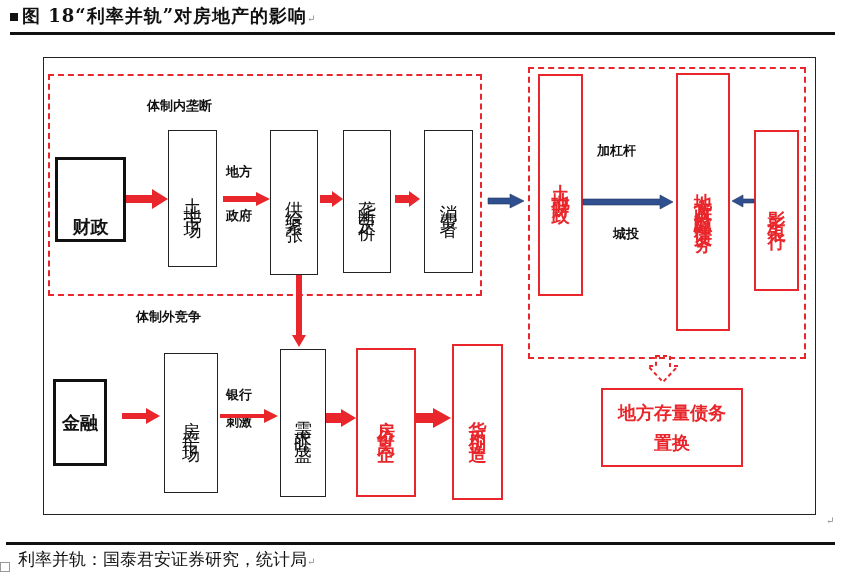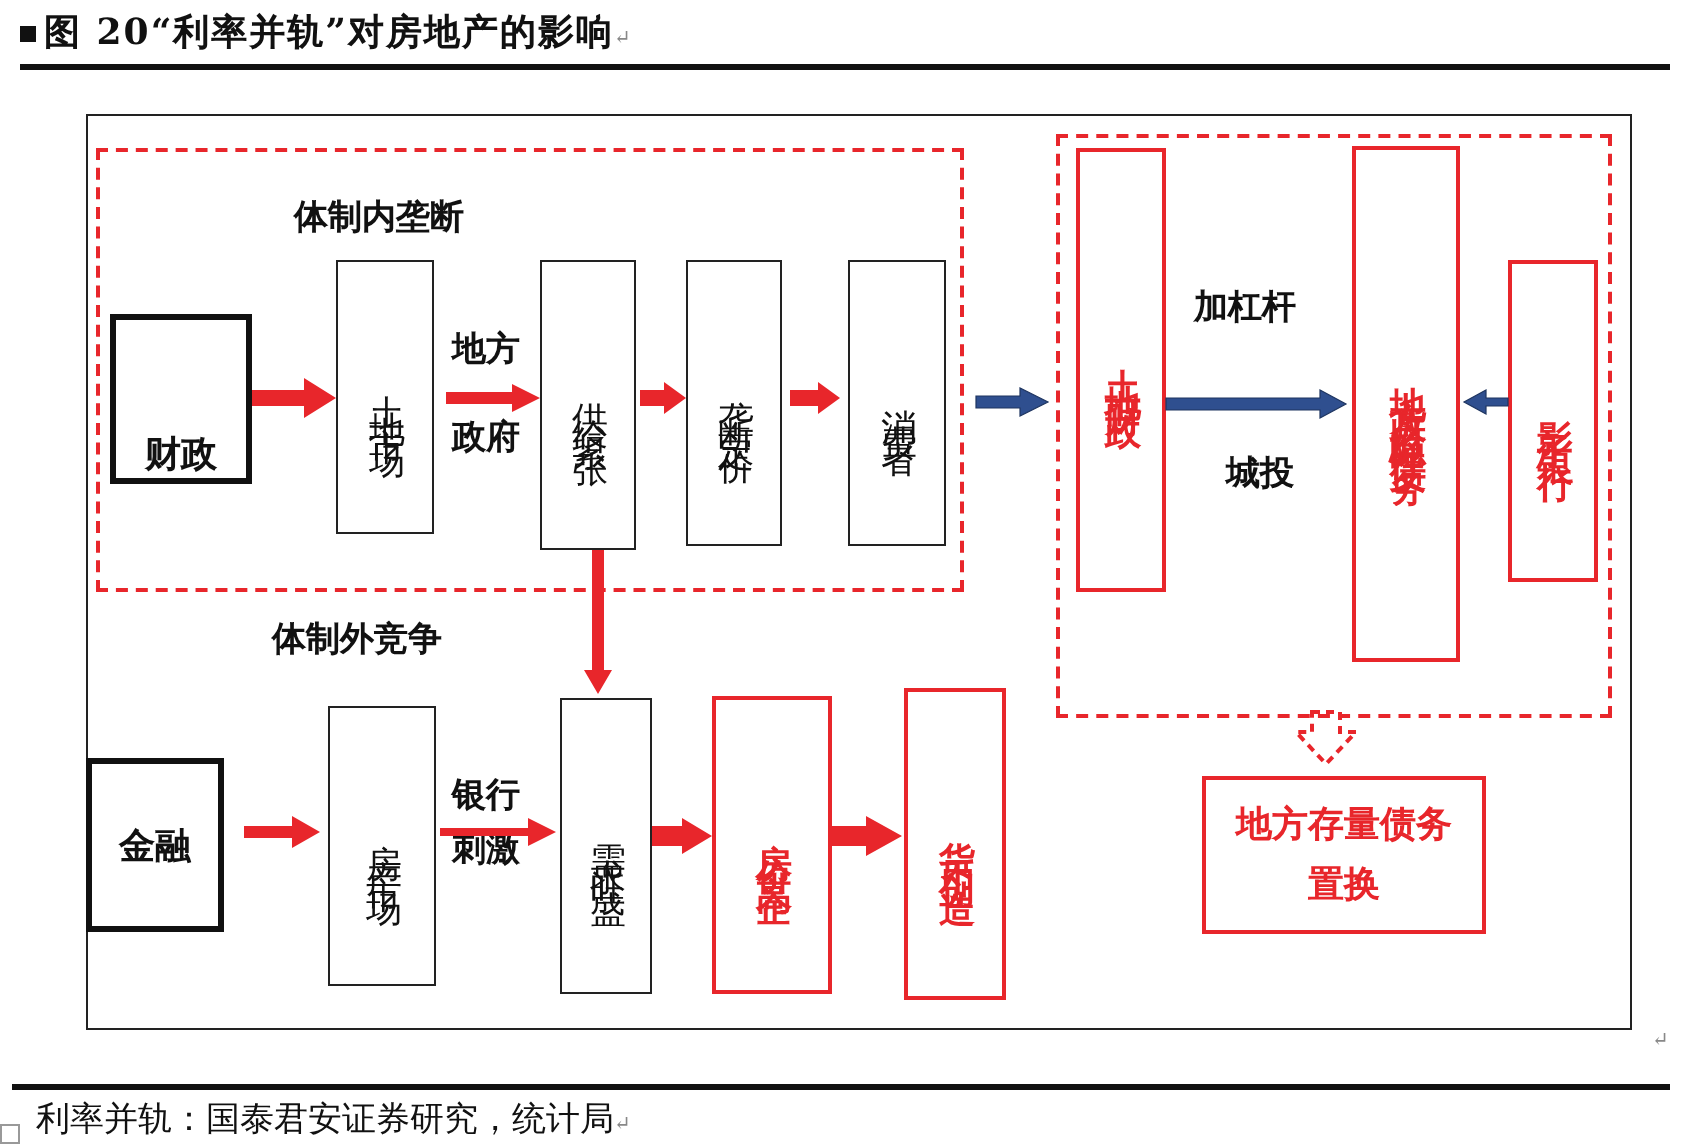--- a/index.html
+++ b/index.html
@@ -14,28 +14,28 @@
     .source { left: 18px; top: 548px; font-size: 17px; white-space: nowrap; }
     .corner-mark { left: 0; top: 562px; width: 8px; height: 8px; border: 1px solid #999; font-size: 7px; }
     .pilcrow-r { left: 826px; top: 515px; font-size: 10px; color: #888; }
     .frame { left: 43px; top: 57px; width: 773px; height: 458px; border: 1px solid #222; box-sizing: border-box; }
     .dash { border: 2px dashed #e8262b; box-sizing: border-box; }
     .box { border: 1px solid #222; background: #fff; box-sizing: border-box; display: flex;
            align-items: center; justify-content: center; text-align: center; }
     .box.thick { border: 3px solid #111; font-weight: bold; font-size: 18px; }
     .box.red { border: 2px solid #e8262b; color: #e8262b; font-weight: bold; }
     .vtext { writing-mode: vertical-rl; text-orientation: upright; letter-spacing: 8px; font-size: 18px; }
-    .lbl { font-weight: bold; font-size: 17px; white-space: nowrap; }
+    .lbl { font-weight: bold; font-size: 13px; white-space: nowrap; }
     svg.arrows { position: absolute; left: 0; top: 0; width: 842px; height: 572px; pointer-events: none; }
   </style>
 </head>
 <body>
 
 <div class="abs title">
-  <span class="sq"></span><span>图 20“利率并轨”对房地产的影响</span><span class="pil">↵</span>
+  <span class="sq"></span><span>图 18“利率并轨”对房地产的影响</span><span class="pil">↵</span>
 </div>
 <div class="abs rule-top"></div>
 
 <div class="abs frame"></div>
 
 <div class="abs dash" style="left:48px;top:74px;width:434px;height:222px;"></div>
 <div class="abs dash" style="left:528px;top:67px;width:278px;height:292px;"></div>
 
 <div class="abs lbl" style="left:147px;top:97px;">体制内垄断</div>
 <div class="abs lbl" style="left:136px;top:308px;">体制外竞争</div>
@@ -51,21 +51,21 @@
 <div class="abs box" style="left:270px;top:130px;width:48px;height:145px;">
   <span class="vtext">供给紧张</span>
 </div>
 <div class="abs box" style="left:343px;top:130px;width:48px;height:143px;">
   <span class="vtext">垄断定价</span>
 </div>
 <div class="abs box" style="left:424px;top:130px;width:49px;height:143px;">
   <span class="vtext">消费者</span>
 </div>
 
-<div class="abs box thick" style="left:43px;top:379px;width:69px;height:87px;">
+<div class="abs box thick" style="left:53px;top:379px;width:54px;height:87px;">
   <span>金融</span>
 </div>
 <div class="abs box" style="left:164px;top:353px;width:54px;height:140px;">
   <span class="vtext">房产市场</span>
 </div>
 <div class="abs lbl" style="left:226px;top:386px;">银行</div>
 <div class="abs lbl" style="left:226px;top:413px;">刺激</div>
 <div class="abs box" style="left:280px;top:349px;width:46px;height:148px;">
   <span class="vtext">需求旺盛</span>
 </div>

